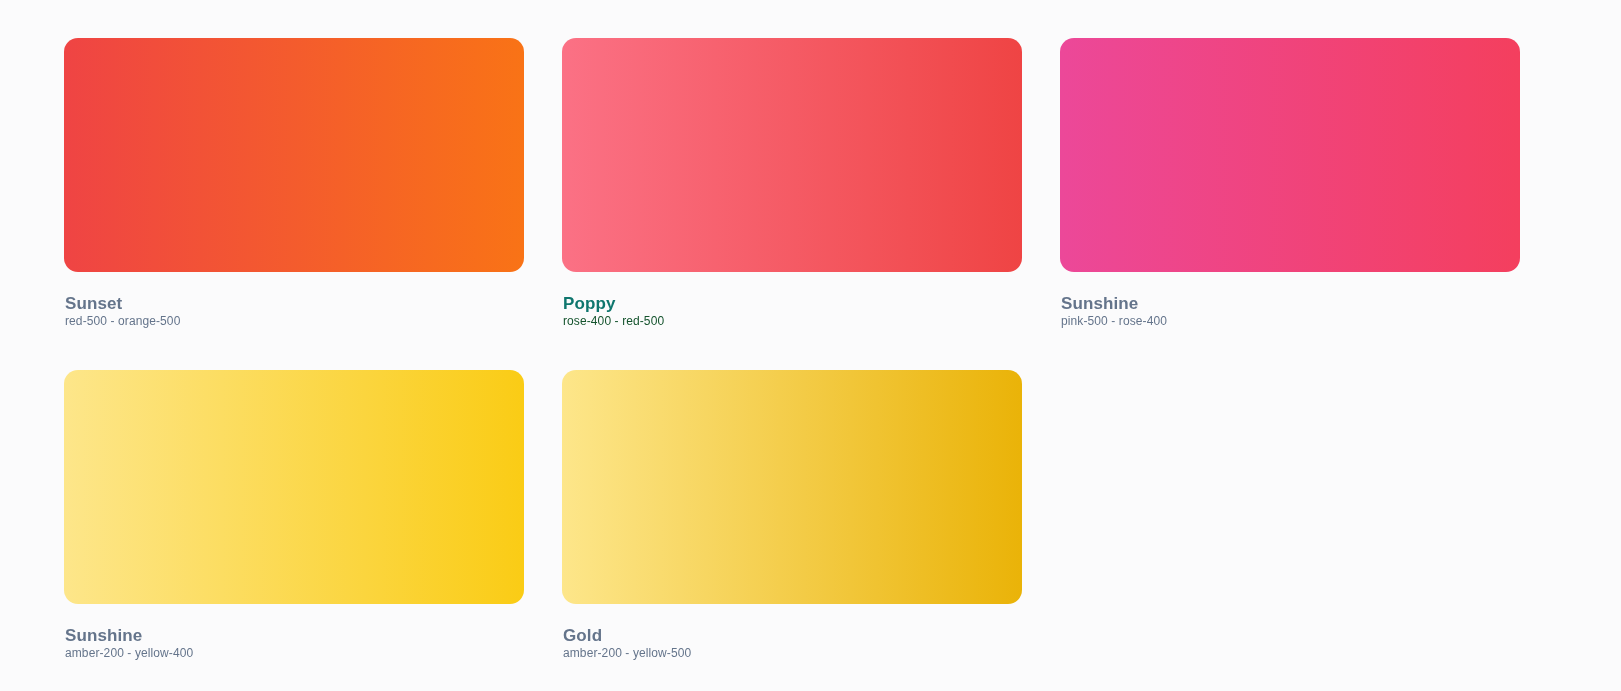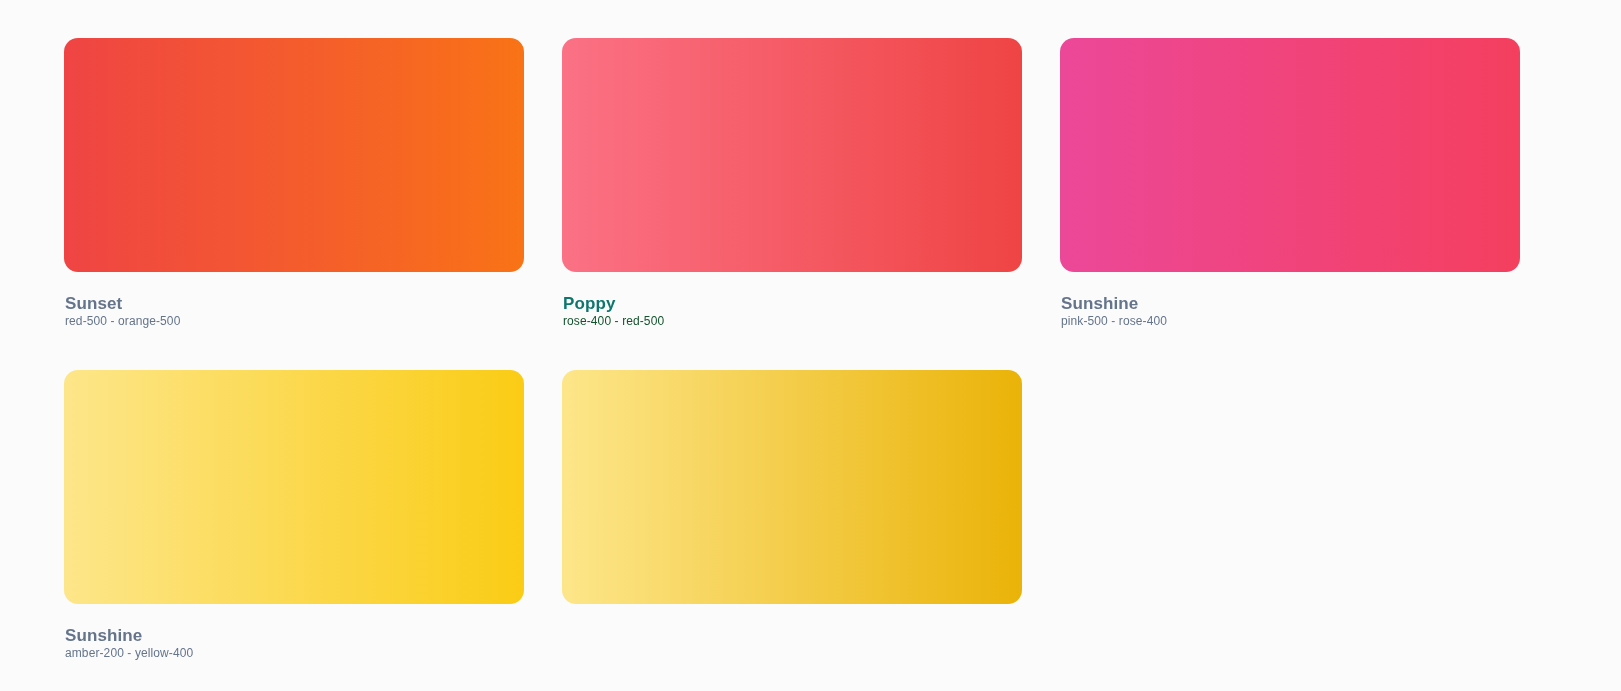--- a/index.html
+++ b/index.html
@@ -112,18 +112,22 @@
     <div class="gradient-card">
       <div class="gradient-swatch" style="background: linear-gradient(to right, rgb(253, 230, 138), rgb(250, 204, 21));"></div>
       <div class="gradient-meta">
         <span class="gradient-name" style="color: rgb(100, 116, 139);">Sunshine</span>
         <span class="gradient-stops" style="color: rgb(100, 116, 139);">amber-200 - yellow-400</span>
       </div>
     </div>
 
     <div class="gradient-card">
       <div class="gradient-swatch" style="background: linear-gradient(to right, rgb(253, 230, 138), rgb(234, 179, 8));"></div>
+      <div class="gradient-meta">
+        <span class="gradient-name" style="color: rgb(100, 116, 139);">Gold</span>
+        <span class="gradient-stops" style="color: rgb(100, 116, 139);">amber-200 - yellow-500</span>
+      </div>
     </div>
 
 
   </div>
 
 </div>
 
 </body></html>

